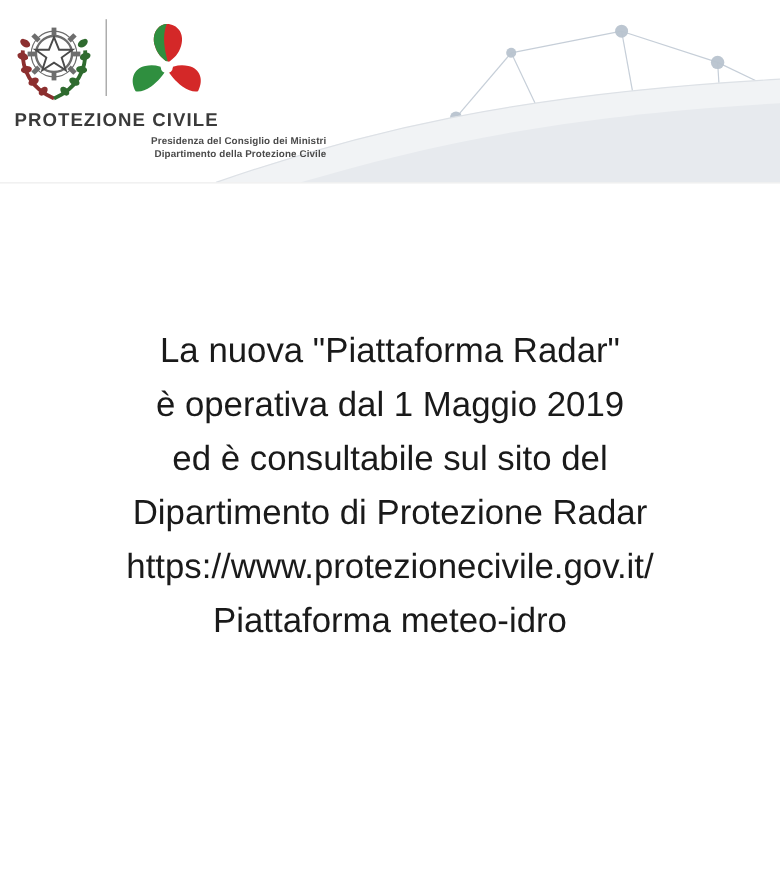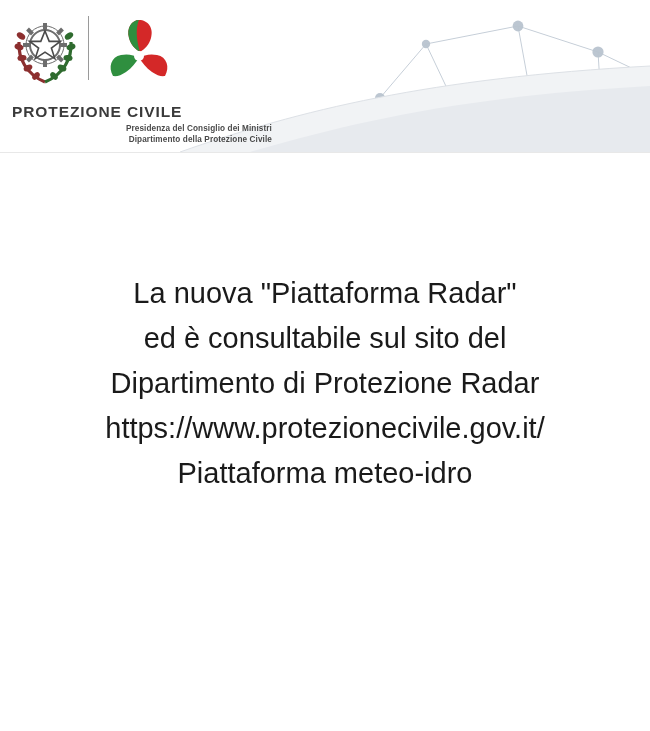--- a/index.html
+++ b/index.html
@@ -76,21 +76,21 @@
     flex: 0 0 auto;
   }
 
   .tri-logo {
     width: 78px;
     height: 72px;
     flex: 0 0 auto;
   }
 
   .brand-title {
-    margin-top: 17px;
+    margin-top: 6px;
     font-family: "Liberation Sans", sans-serif;
     font-size: 15.5px;
     font-weight: bold;
     letter-spacing: 0.9px;
     color: #3a3a3a;
     line-height: 1.1;
   }
 
   .brand-sub {
     margin-top: 3px;
@@ -227,20 +227,21 @@
       <div class="brand-sub">
         <div>Presidenza del Consiglio dei Ministri</div>
         <div>Dipartimento della Protezione Civile</div>
       </div>
     </div>
   </div>
 
   <div class="main">
     <div class="message">
       <span class="line">La nuova "Piattaforma Radar"</span>
+      <span class="line">è operativa dal 1 Maggio 2019</span>
       <span class="line">ed è consultabile sul sito del</span>
       <span class="line">Dipartimento di Protezione Radar</span>
       <span class="line">https://www.protezionecivile.gov.it/</span>
       <span class="line">Piattaforma meteo-idro</span>
     </div>
   </div>
 
 </div>
 
 </body></html>

